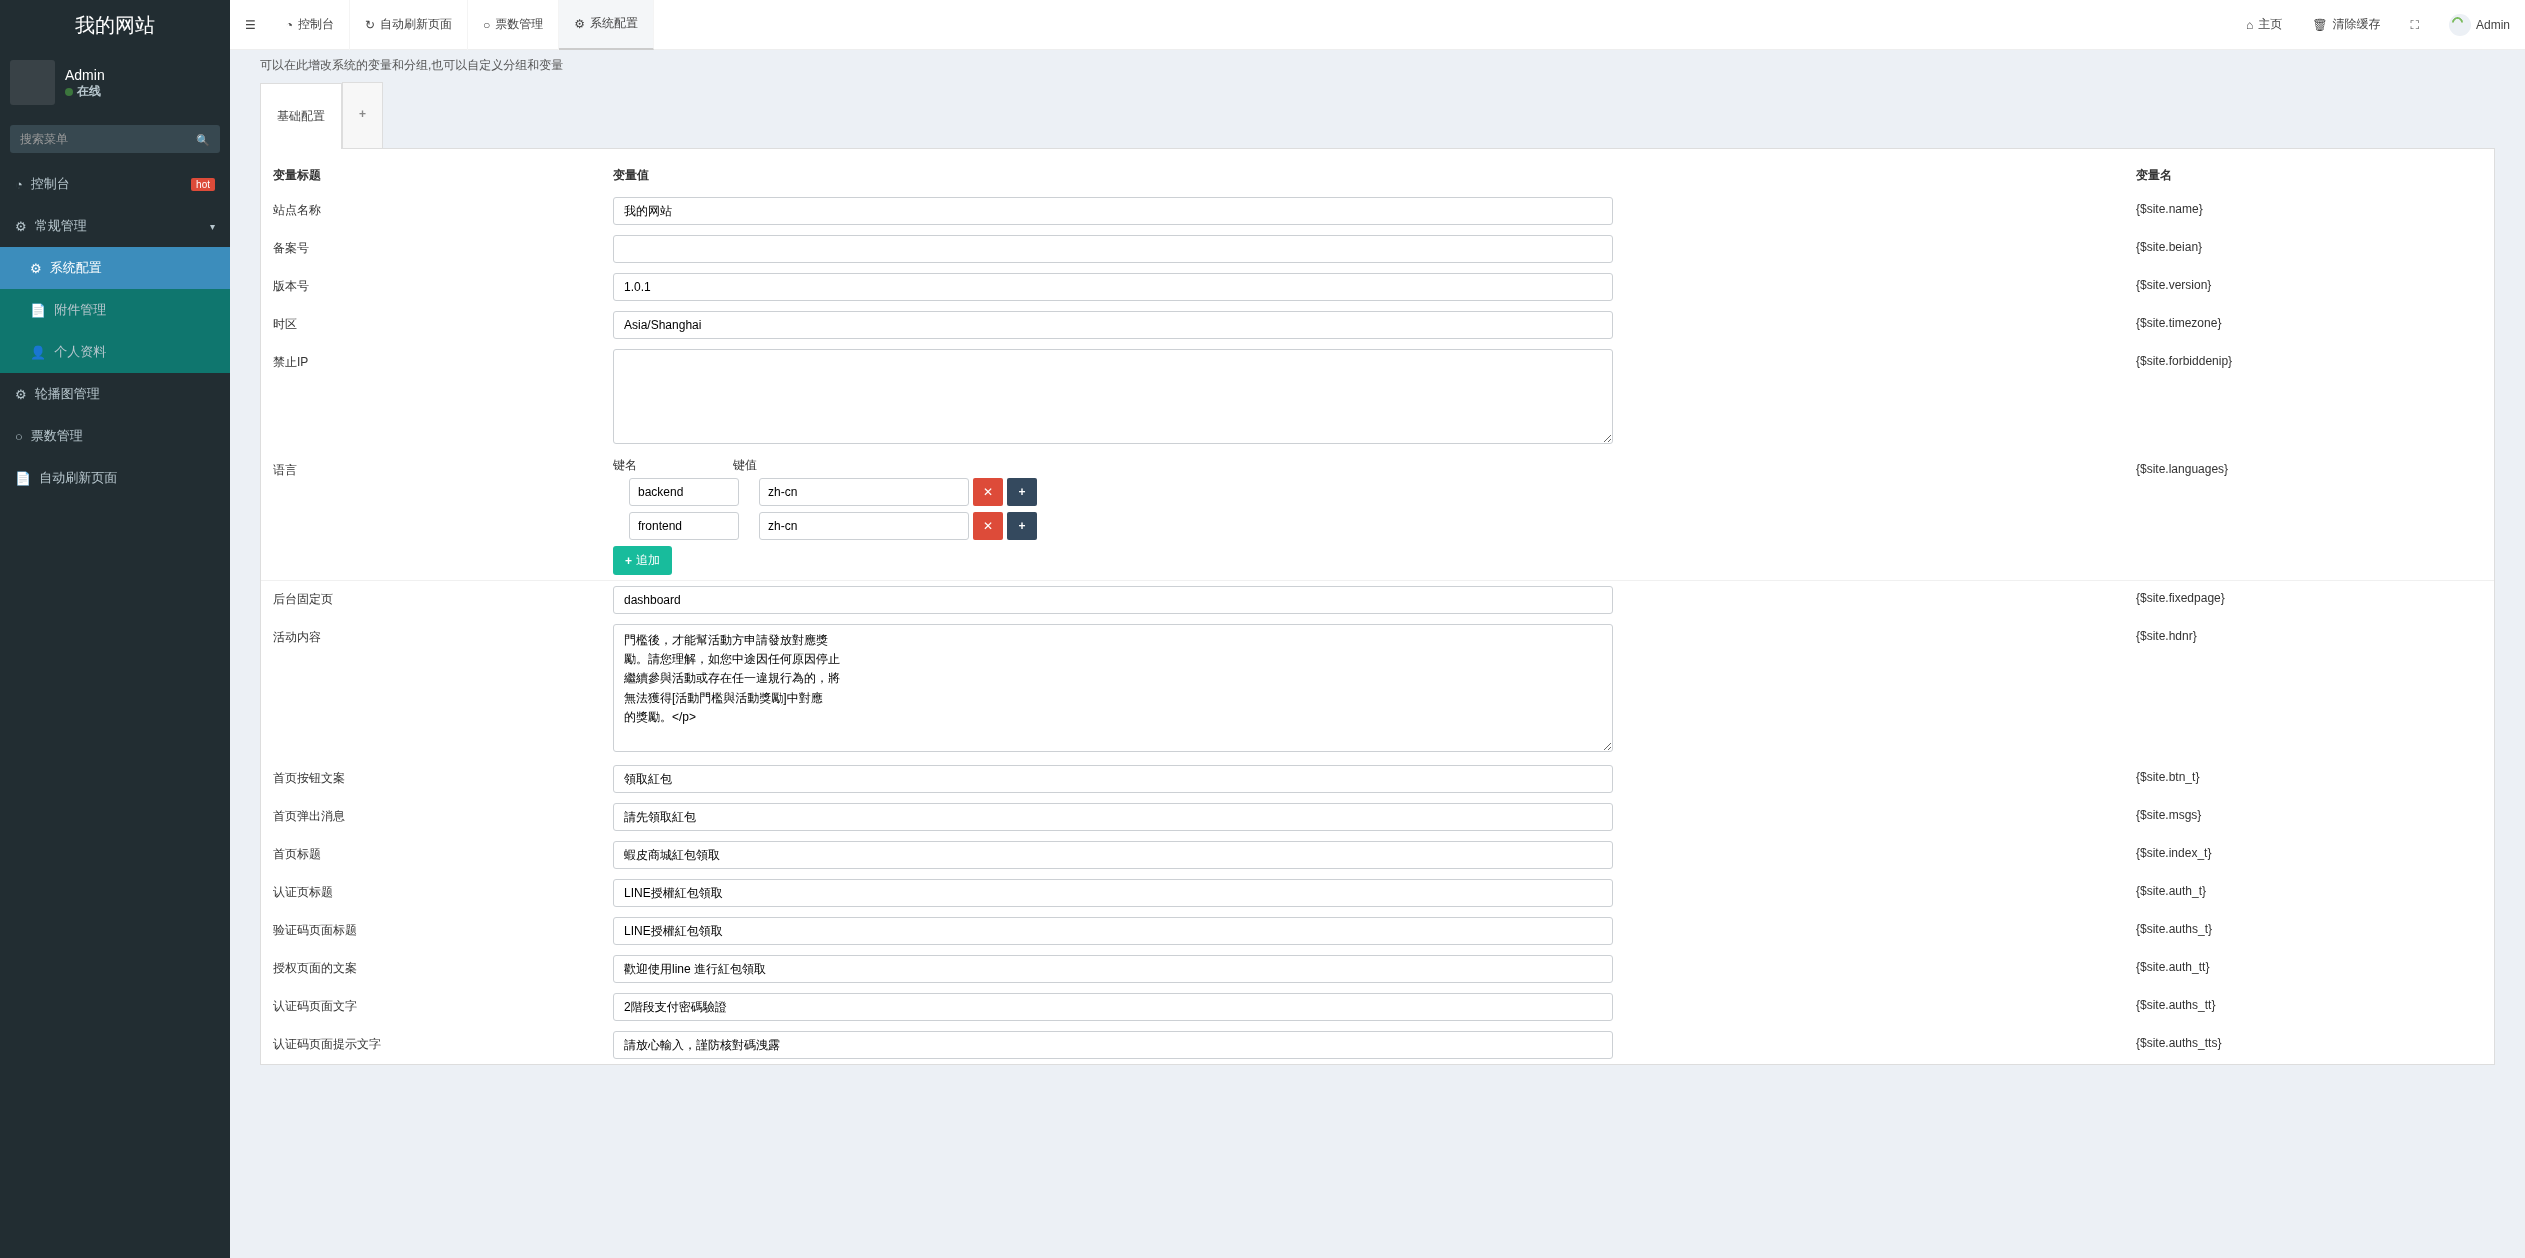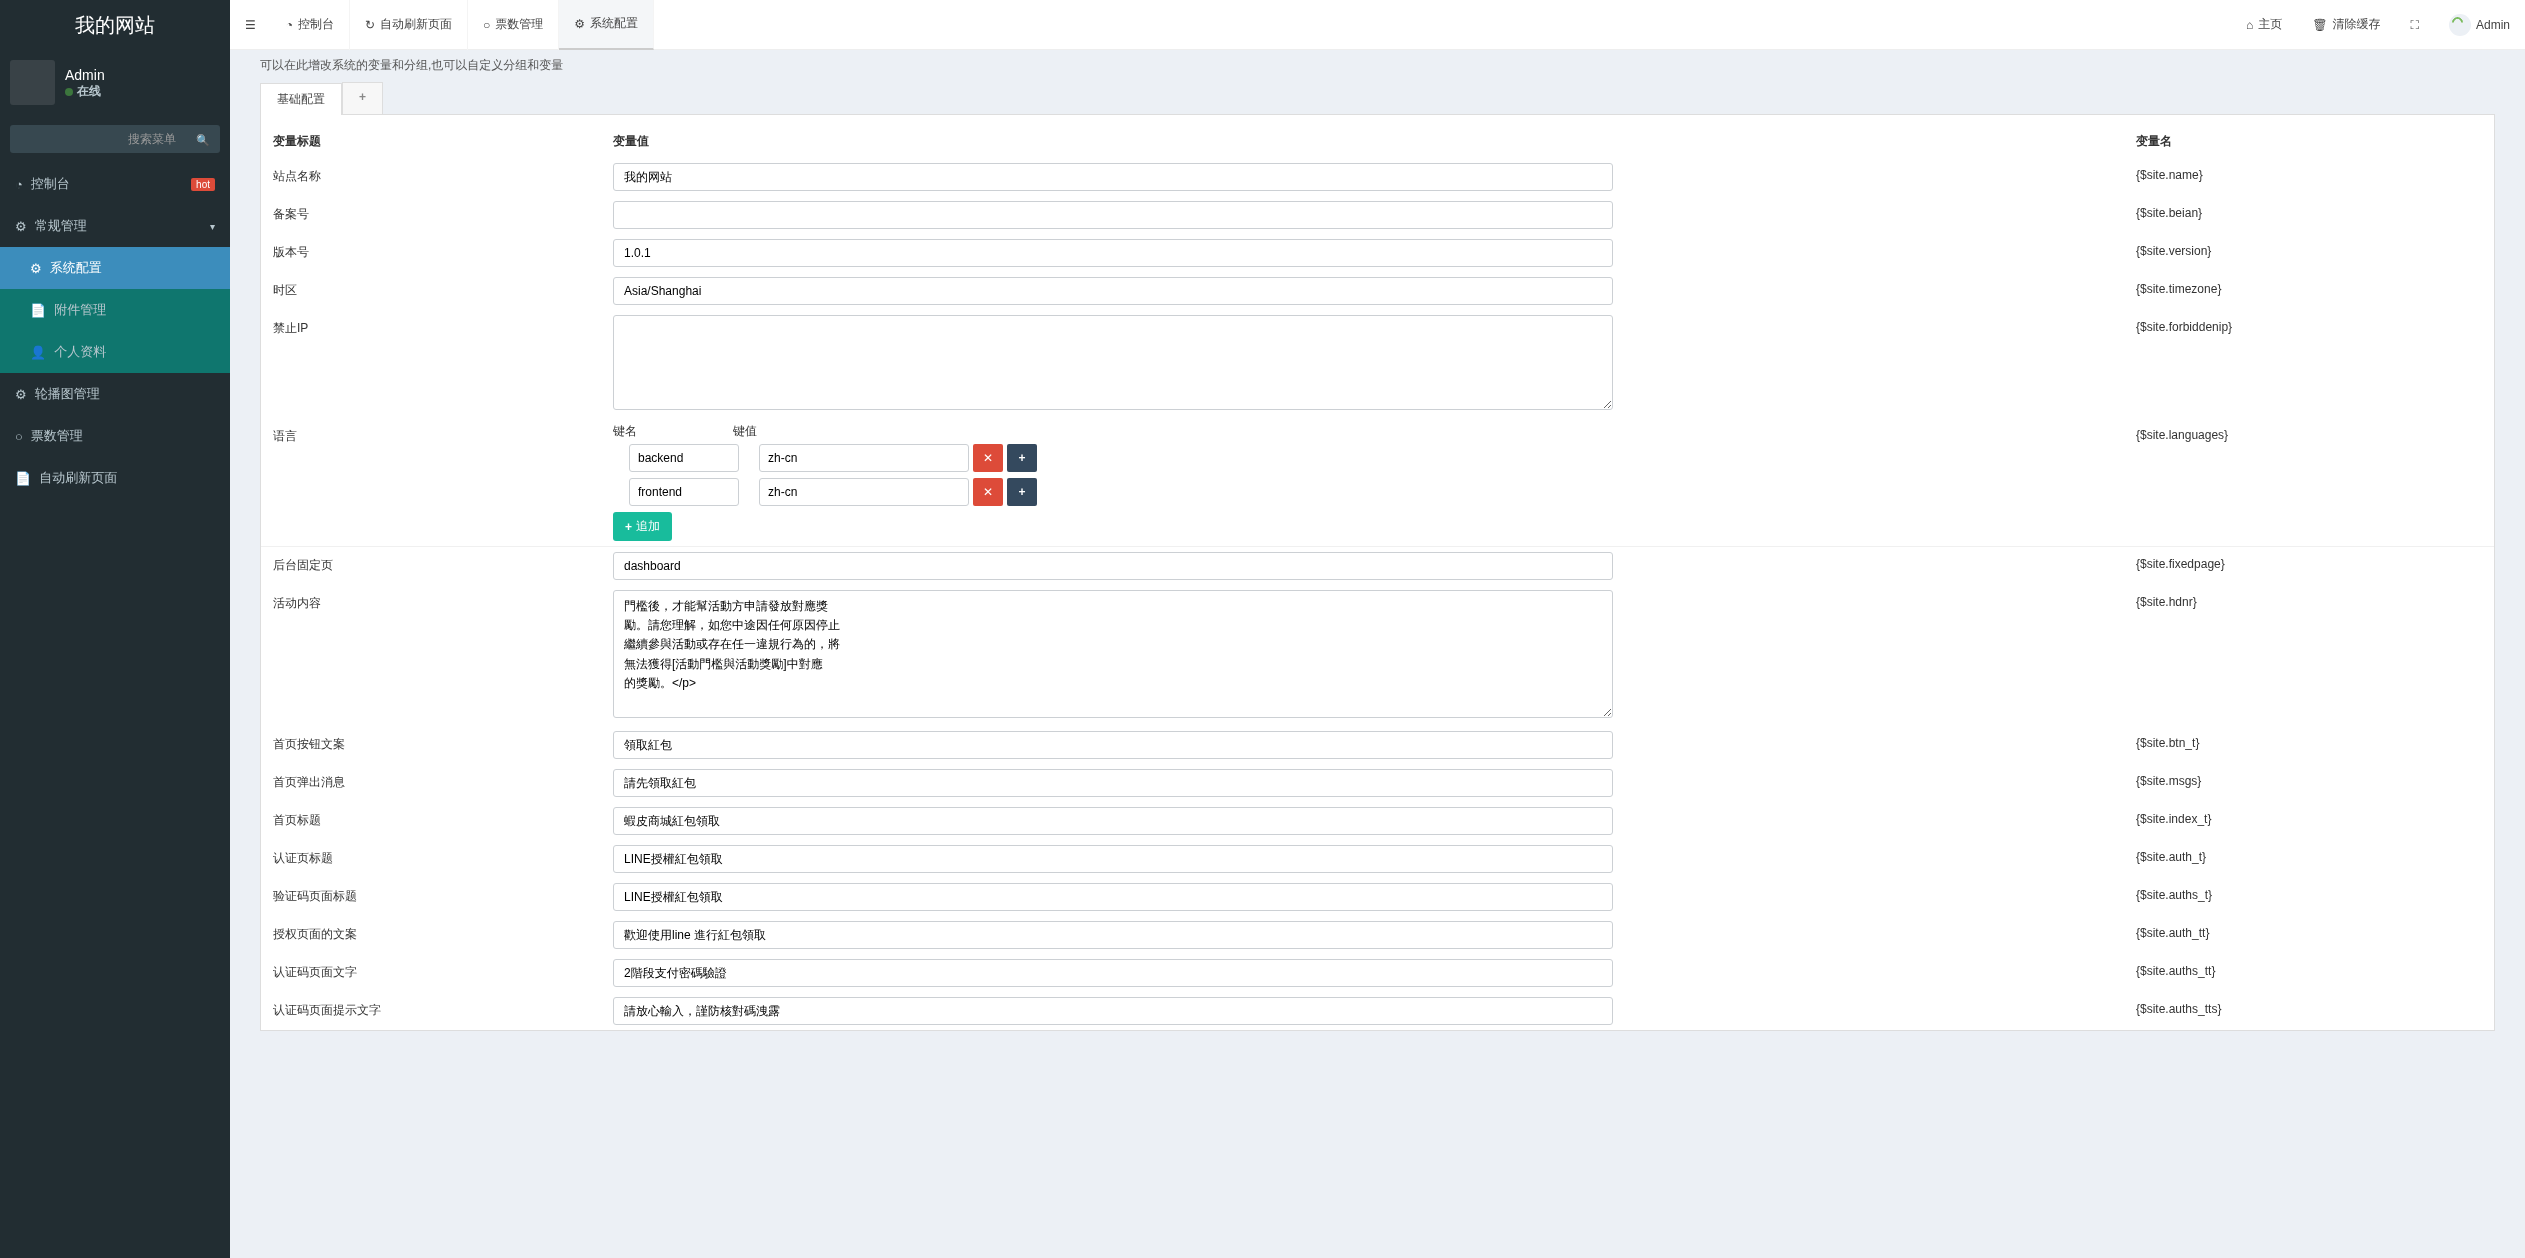--- a/index.html
+++ b/index.html
@@ -12,21 +12,21 @@
     .user-panel { padding:10px; display:flex; align-items:center; gap:10px; }
     .user-img { width:45px; height:45px; background:#394247; border-radius:3px; position:relative; }
     .user-img::before,.user-img::after{content:"";position:absolute;}
     .user-info { line-height:1.3; }
     .user-name { color:#fff; font-size:14px; }
     .user-status { font-size:12px;font-weight:bold; }
     .dot-green { display:inline-block; width:8px; height:8px; background:#3c763d; border-radius:50%; margin-right:4px; vertical-align:middle; }
 
     .search-wrap { padding:10px; }
     .search-inner { display:flex; background:#374850; border-radius:3px; }
-    .search-inner input { flex:1; background:transparent; border:none; color:#bef264; padding:7px 10px; font-size:12px; outline:none;text-align:right; }
+    .search-inner input { flex:1; background:transparent; border:none; color:#bef264; padding:7px 10px; font-size:12px; outline:none; }
     .search-inner input::placeholder{color:#999;}
     .search-inner button { background:transparent; border:none; color:#999; width:34px; cursor:pointer; }
 
     .nav { list-style:none; }
     .nav li { }
     .nav a { display:flex; align-items:center; gap:8px; padding:12px 15px; color:#b8c7ce; text-decoration:none; font-size:13px; position:relative; }
     .nav .sub a { padding-left:30px; background:#0f766e;}
     .nav .sub .current a { background:#3c8dbc; color:#fff; }
     .nav .caret { margin-left:auto; font-size:10px;}
     .badge-hot { background:#dd4b39; color:#fff; font-size:10px; padding:1px 5px; border-radius:2px; margin-left:auto;}
@@ -38,21 +38,21 @@
     .topbar .flex-spacer{ flex:1; }
     .topbar a.no-border{border-right:none;}
     .top-avatar{width:22px;height:22px;border-radius:50%;background:#ecf0f5;display:inline-block;position:relative;}
     .top-avatar::before{content:"";position:absolute;left:3px;top:3px;width:7px;height:7px;border:2px solid #7bbb5e;border-radius:50%;border-right-color:transparent;border-bottom-color:transparent;transform:rotate(45deg);}
 
     
     .content-wrap { margin-left:230px; padding-top:50px; min-height:100%; }
     .page-desc { padding:7px 30px 8px; font-size:12px; color:#555; }
 
     .tabs { display:flex; padding:0 30px; gap:0; }
-    .tab { padding:7px 16px; font-size:12px; border:1px solid #ddd; border-bottom:none; background:#f7f7f7; color:#444; cursor:pointer;}
+    .tab { padding:24px 16px; font-size:12px; border:1px solid #ddd; border-bottom:none; background:#f7f7f7; color:#444; cursor:pointer;}
     .tab.active{ background:#fff; position:relative; top:1px;}
     .tab.plus{ background:#f7f7f7; color:#888; }
 
     .form-table { background:#fff; border:1px solid #ddd; padding:10px 0 0; margin:0 30px 30px 30px;}
     table.frm { width:100%; border-collapse:collapse; table-layout:fixed;}
     table.frm thead th { text-align:left; padding:8px 12px; font-weight:bold; font-size:12px; }
     table.frm td { padding:5px 12px; font-size:12px; vertical-align:top;}
     table.frm tbody tr td:first-child { width:340px; padding-top:10px;}
     table.frm tbody tr td:last-child { width:370px; color:#333; padding-top:10px;}
     col.ctitle{width:340px;} col.cvar{width:370px;}

